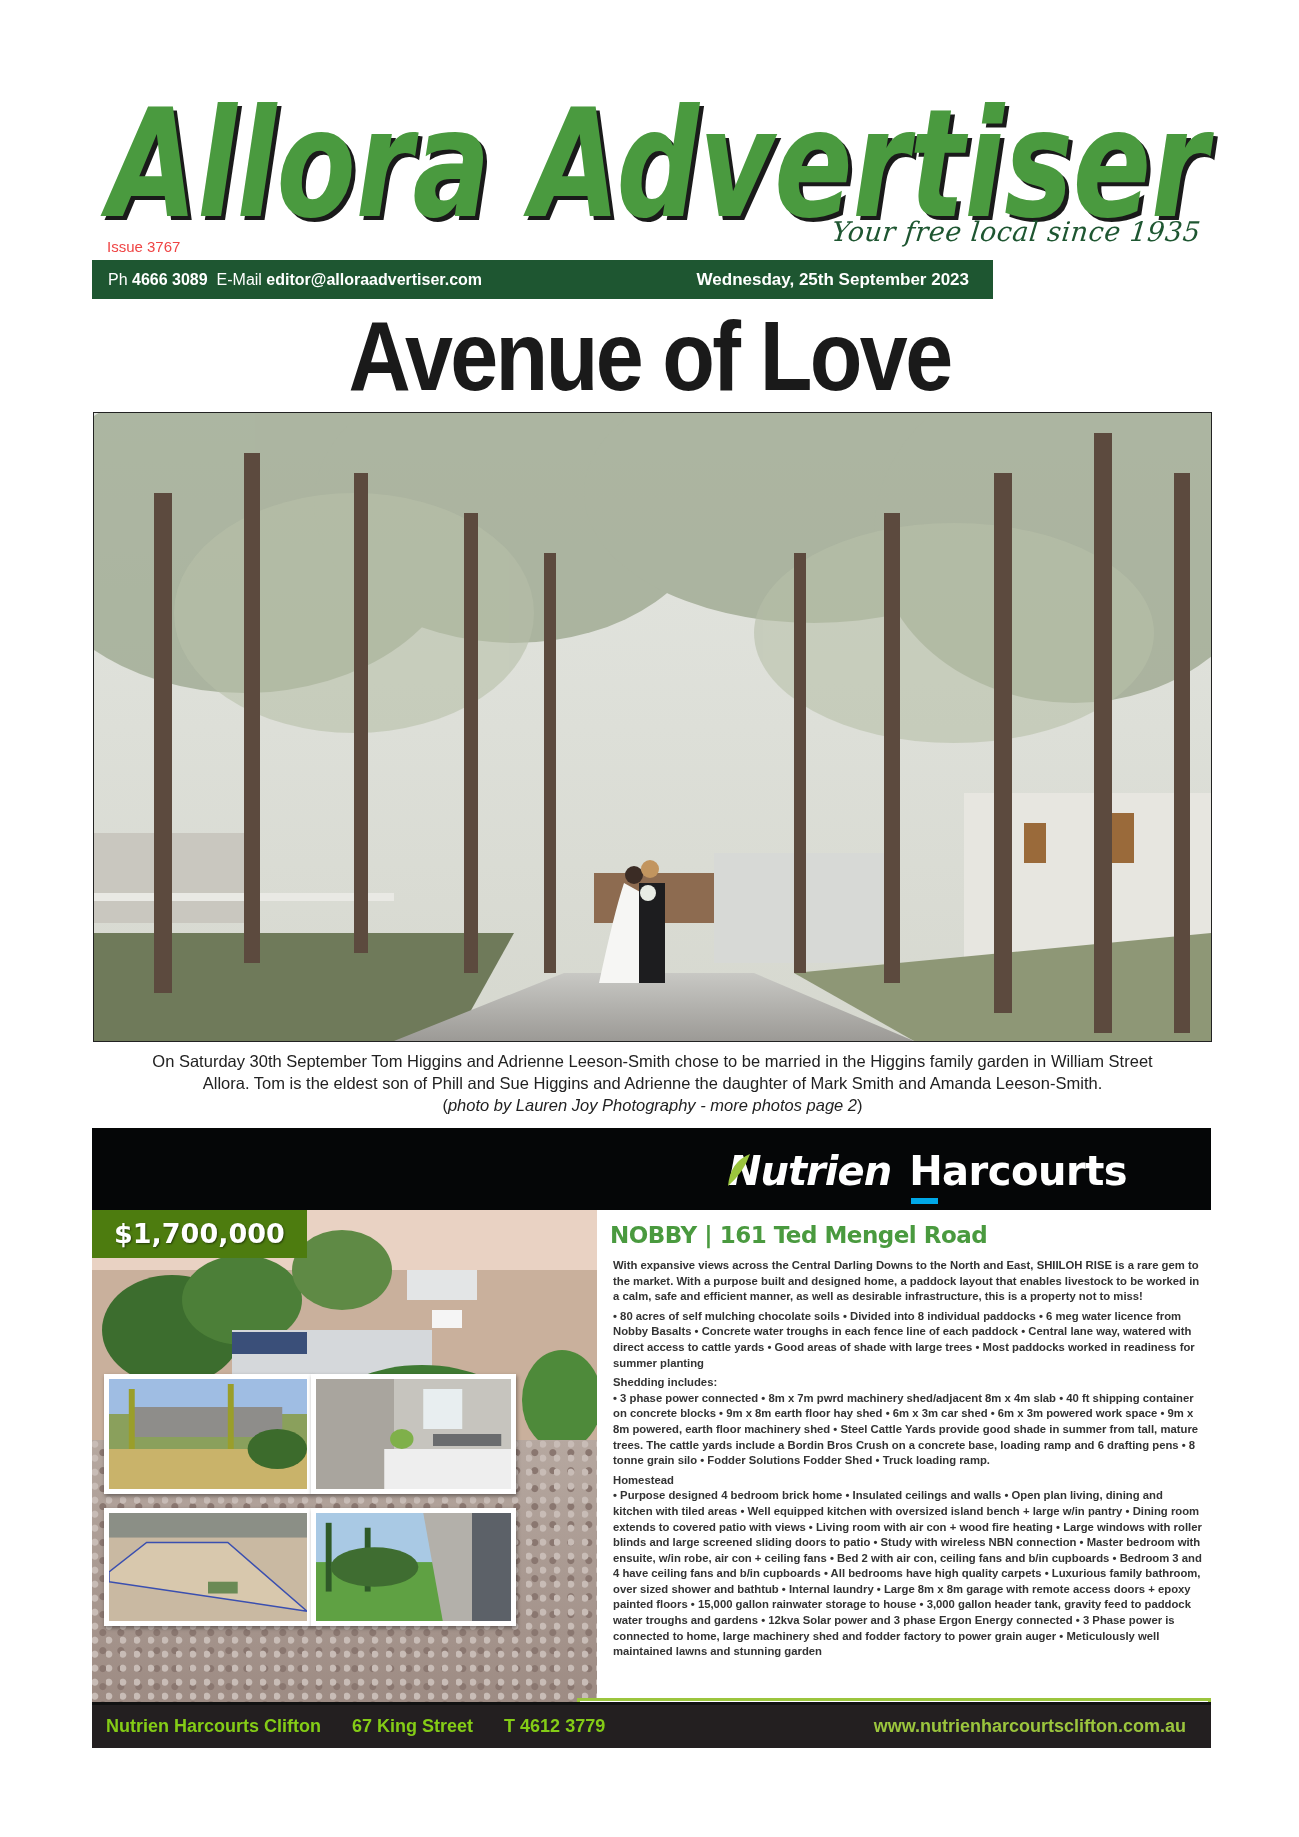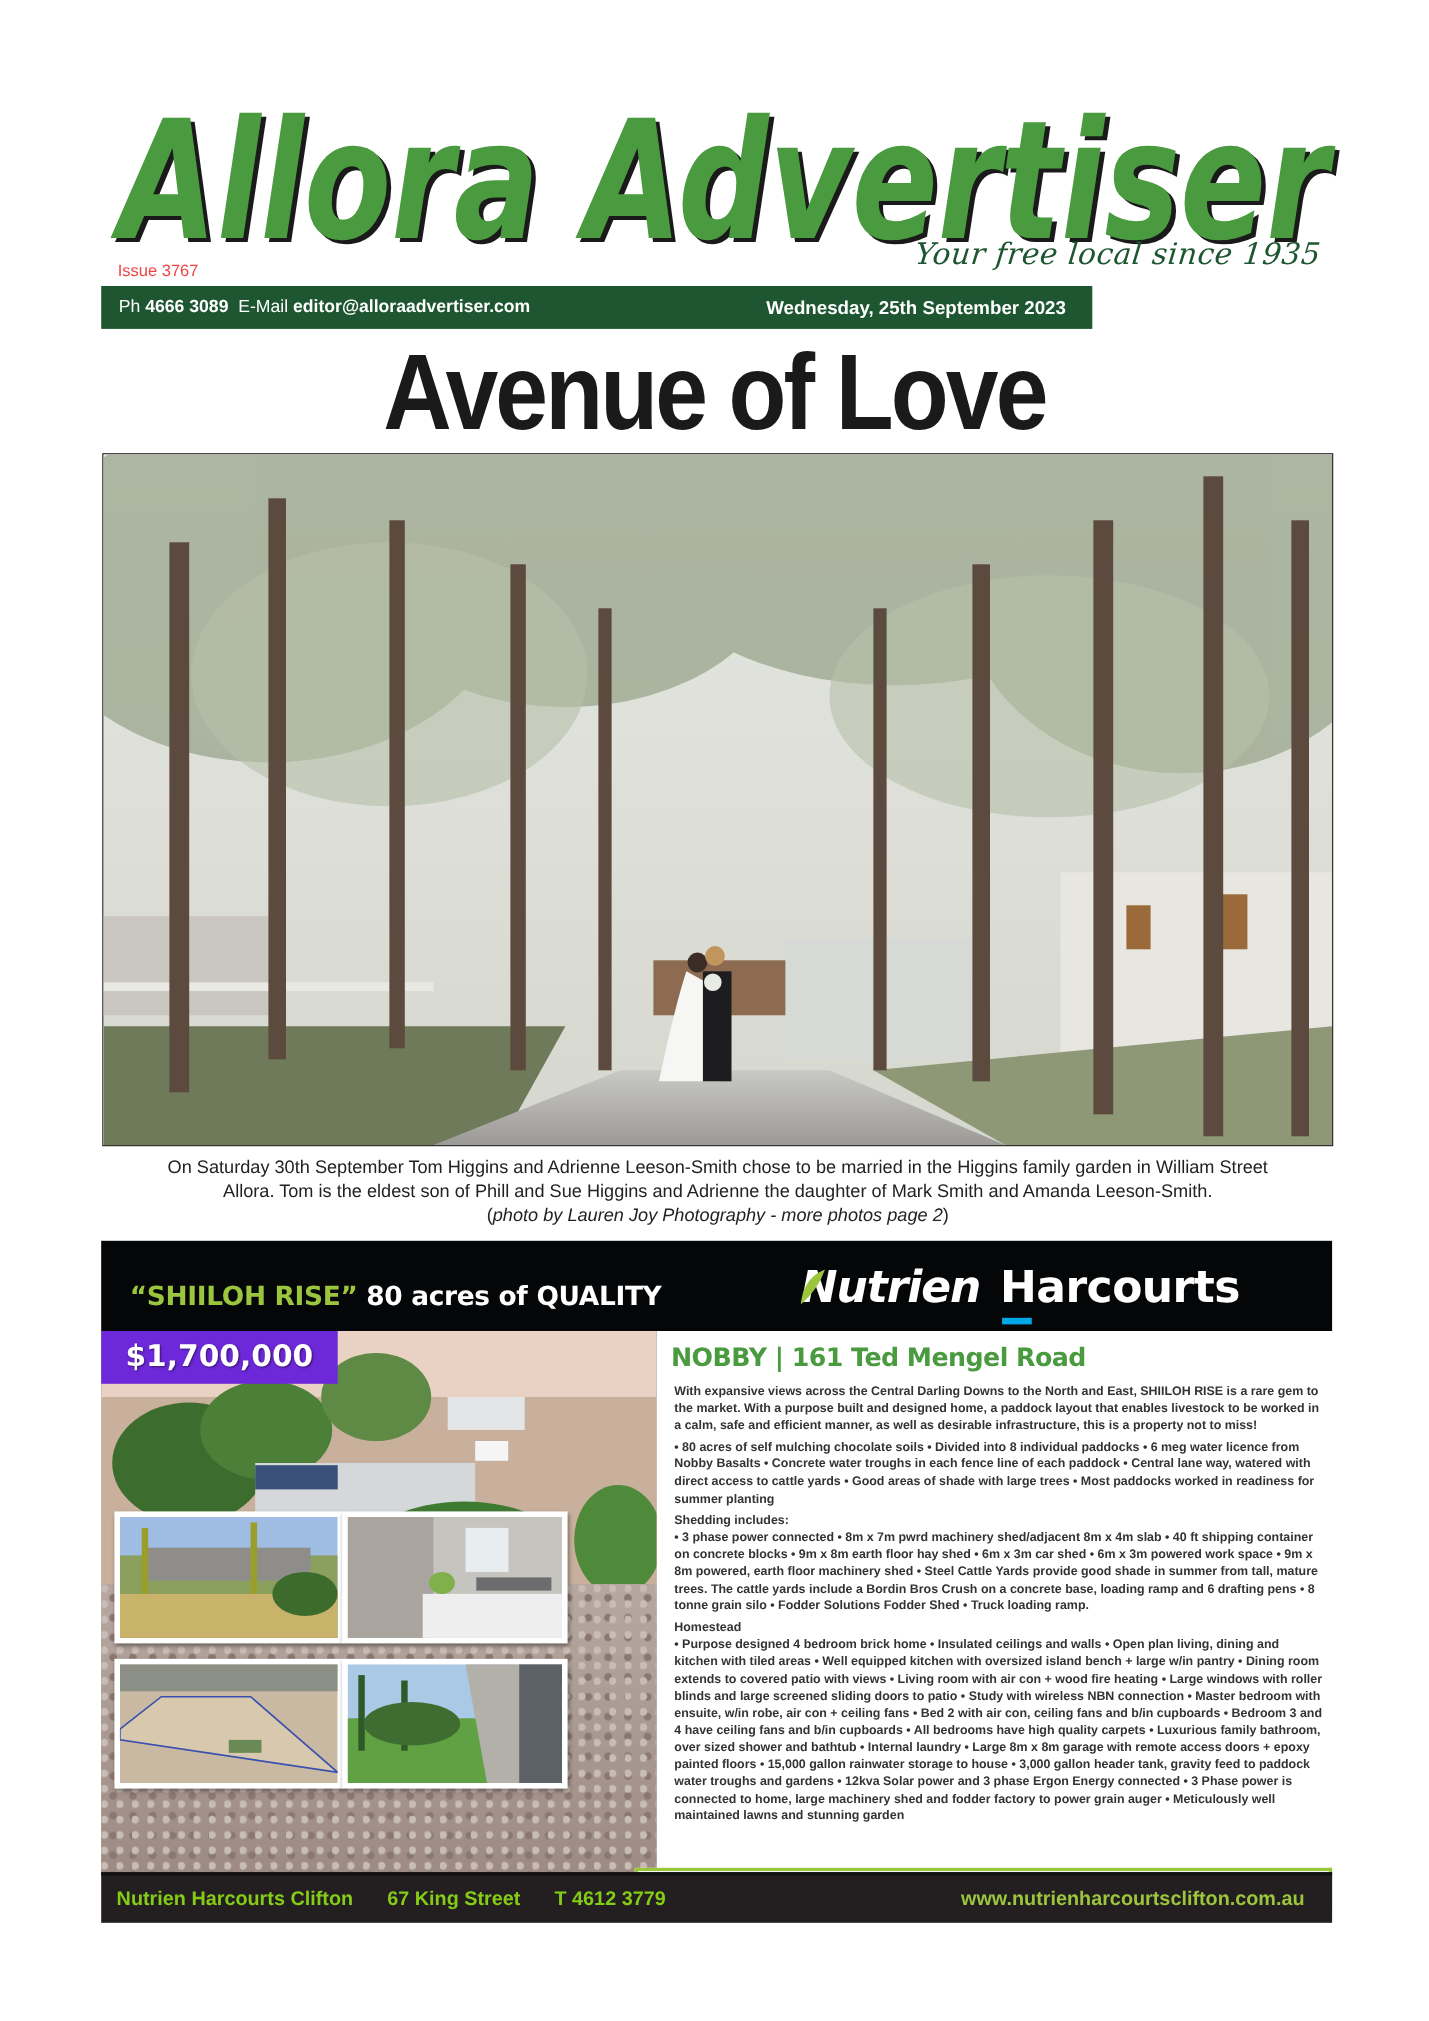--- a/index.html
+++ b/index.html
@@ -36,21 +36,21 @@
   .brand .leaf { position:absolute; left:-2px; top:4px; }
   .brand .harcourts { font-size:40px; font-weight:bold; color:#fff; font-family:"DejaVu Sans", sans-serif; position:relative; letter-spacing:-0.5px; }
   .brand .harcourts-underline { position:absolute; left:2px; bottom:-10px; width:27px; height:6px; background:#00a8e8; }
 
   .photo-panel { position:absolute; left:0; top:82px; width:505px; height:495px; background:#a99b93; overflow:hidden; }
   .photo-panel svg.aerial { position:absolute; left:0; top:0; width:505px; height:260px; }
   .texture { position:absolute; left:0; top:230px; width:505px; height:265px; background:
      radial-gradient(circle at 20% 30%, #c8bcb6 0 3px, transparent 4px),
      radial-gradient(circle at 60% 70%, #8a7770 0 3px, transparent 4px),
      linear-gradient(180deg, #b6a8a0, #9d8b83); background-size:14px 14px, 18px 18px, 100% 100%; }
-  .price-tag { position:absolute; left:0; top:82px; width:215px; height:48px; background:#6d28d9; color:#fff; font-size:27px; font-weight:bold; font-family:"DejaVu Sans", sans-serif; box-sizing:border-box; padding:8px 0 4px 22px; text-shadow:1px 1px 2px rgba(0,0,0,0.5); z-index:3; }
+  .price-tag { position:absolute; left:0; top:82px; width:215px; height:48px; background:#4d7c0f; color:#fff; font-size:27px; font-weight:bold; font-family:"DejaVu Sans", sans-serif; box-sizing:border-box; padding:8px 0 4px 22px; text-shadow:1px 1px 2px rgba(0,0,0,0.5); z-index:3; }
   .thumb { position:absolute; background:#fff; padding:5px; box-sizing:border-box; box-shadow:1px 2px 4px rgba(0,0,0,0.4); z-index:2; }
   .thumb svg { width:100%; height:100%; display:block; }
 
   .details { position:absolute; left:518px; top:82px; width:600px; height:470px; }
   .property-title { position:absolute; left:0; top:12px; font-size:23px; font-weight:bold; color:#4a9a3f; font-family:"DejaVu Sans", sans-serif; letter-spacing:-0.5px; }
   .desc { position:absolute; left:3px; top:48px; width:590px; font-size:11.3px; line-height:15.6px; color:#333; font-family:"Liberation Sans", sans-serif; }
   .desc p { margin:0 0 4px 0;font-weight:bold; }
   .desc .sub { font-weight:bold; margin:3px 0 0 0; }
 
   .cta { position:absolute; left:485px; top:570px; width:634px; height:38px; box-sizing:border-box; border-top:3px solid #9bc53d; border-left:3px solid #9bc53d; border-right:3px solid #9bc53d; background:#fff; display:flex; align-items:center; padding-left:12px; font-size:16px; font-weight:bold; color:#222; font-family:"Liberation Sans", sans-serif; }
@@ -146,23 +146,20 @@
 </div>
 
 <div class="caption">
   <div>On Saturday 30th September Tom Higgins and Adrienne Leeson-Smith chose to be married in the Higgins family garden in William Street</div>
   <div>Allora. Tom is the eldest son of Phill and Sue Higgins and Adrienne the daughter of Mark Smith and Amanda Leeson-Smith.</div>
   <div><span>(</span><span class="credit">photo by Lauren Joy Photography - more photos page 2</span><span>)</span></div>
 </div>
 
 <div class="ad">
   <div class="ad-header">
-    <div class="ad-headline">
-      <span class="accent">“SHIILOH RISE”</span><span> 80 acres of QUALITY</span>
-    </div>
     <div class="brand">
       <span class="nutrien">
         <svg class="leaf" width="26" height="36" viewBox="0 0 26 36">
           <path d="M2,34 Q4,10 24,2 Q18,20 2,34 Z" fill="#9bc53d"></path>
         </svg>
         <span>Nutrien</span>
       </span>
       <span class="harcourts">
         <span>Harcourts</span>
         <span class="harcourts-underline"></span>

